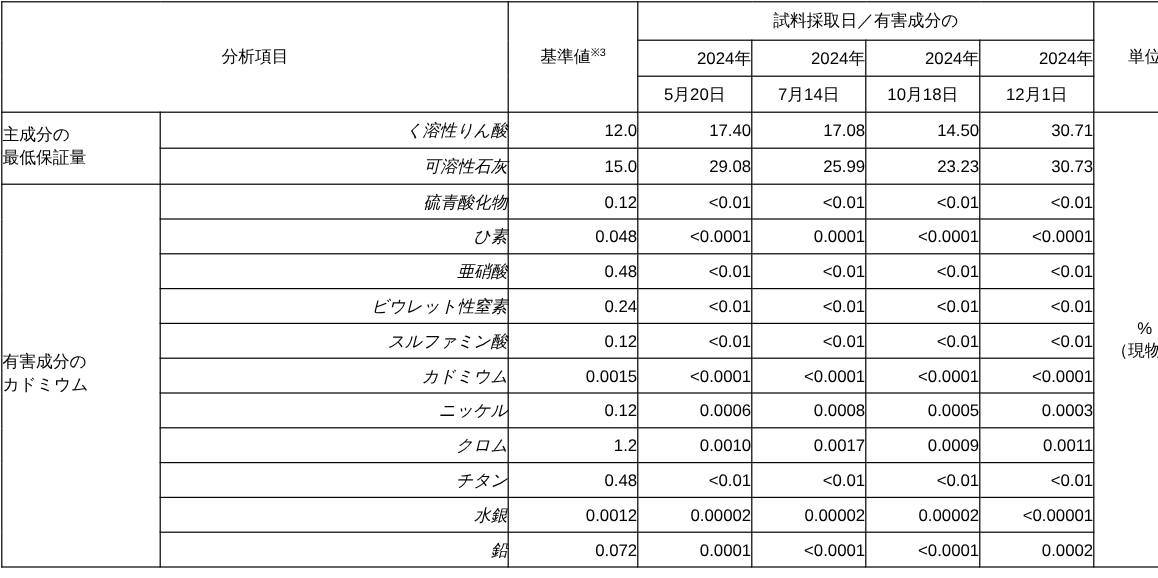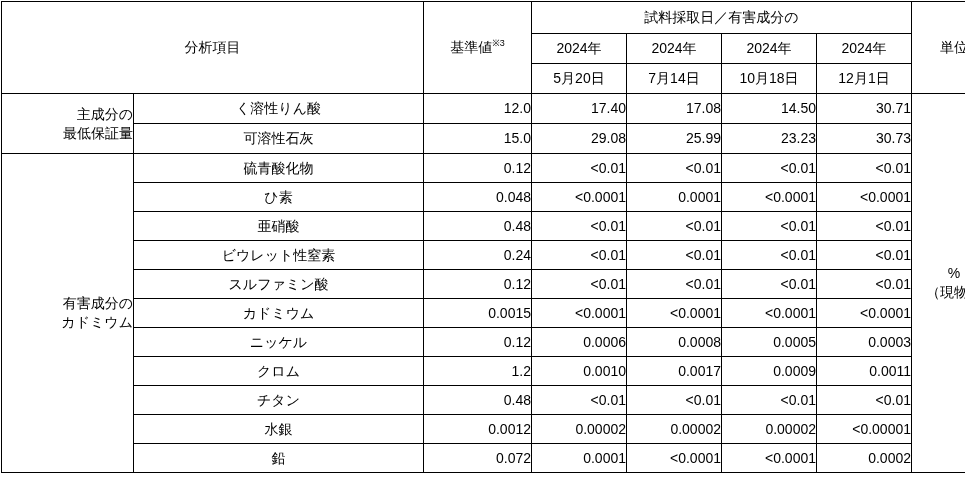--- a/index.html
+++ b/index.html
@@ -33,47 +33,49 @@
     vertical-align: middle;
     line-height: 1.35;
   }
   .cell-pad {
     padding: 4px 8px;
   }
   .c-center {
     text-align: center;
   }
   .c-left {
-    text-align: center;
+    text-align: right;
+    font-style: italic;
   }
   .c-right {
     text-align: right;
   }
   
   .col-group { width: 132px; }
   .col-item  { width: 290px; }
   .col-std   { width: 108px; }
   .col-res   { width: 95px; }
   .col-unit  { width: 85px; }
 
   .hdr-row1 td { height: 31px; }
-  .hdr-row2 td { height: 29px; }
+  .hdr-row2 td { height: 29px; text-align: right; }
   .hdr-row3 td { height: 29px; }
 
   .body-row td { height: 28px; }
   .body-row-tall td { height: 29px; }
 
   .sup {
     font-size: 9px;
     vertical-align: super;
     line-height: 1;
   }
   .two-line {
-    text-align: right;
+    text-align: left;
     line-height: 1.5;
+    font-family: Liberation Mono, monospace;
   }
   .unit-cell {
     text-align: center;
     line-height: 1.7;
   }
   .nowrap { white-space: nowrap; }
 </style>
 </head>
 <body>
 

